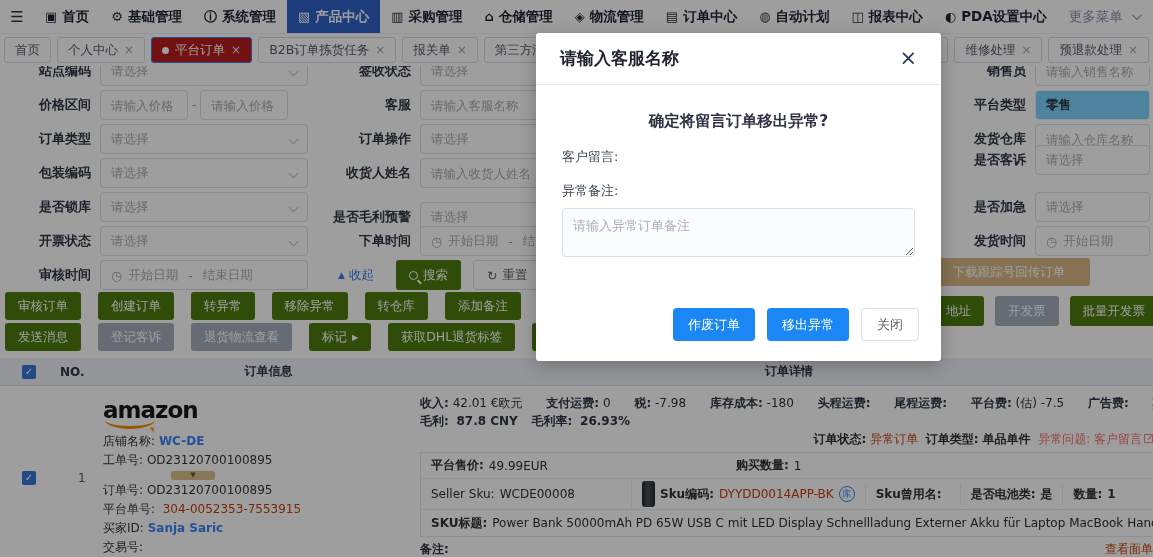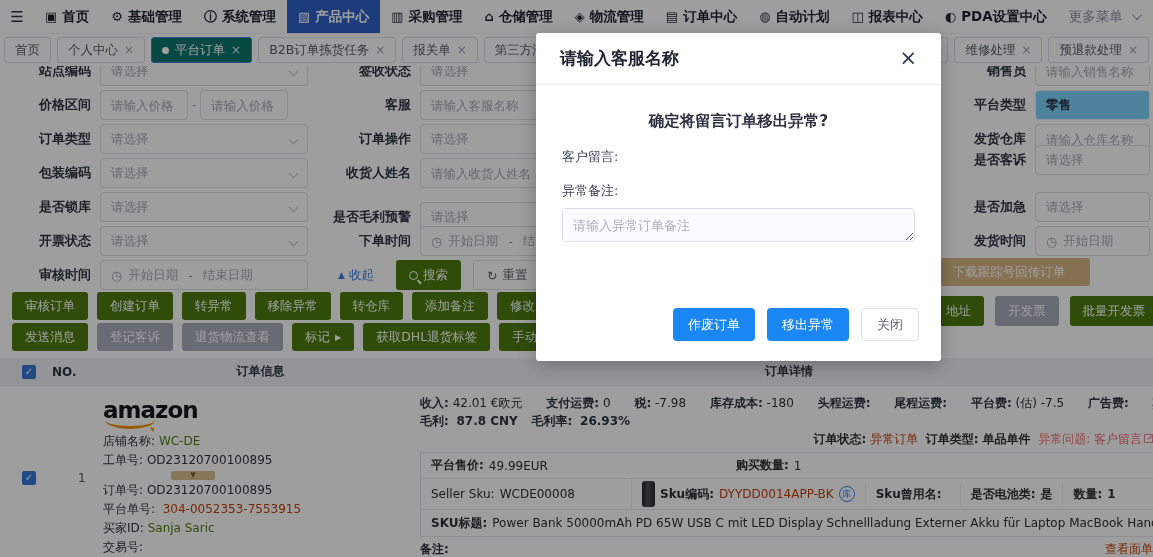--- a/index.html
+++ b/index.html
@@ -12,21 +12,21 @@
   .nav-item { display:flex; align-items:center; gap:5px; padding:0 11px; font-size:13.5px; font-weight:bold; color:#1d2433; white-space:nowrap; cursor:pointer; }
   .nav-item .nico { font-size:13px; }
   .nav-item.active { background:#2e62c9; color:#fff; }
   .nav-item.more { color:#8a92a5; font-weight:normal; }
   .chev { width:7px; height:7px; border-right:1.5px solid #8a92a5; border-bottom:1.5px solid #8a92a5; transform:rotate(45deg) translateY(-2px); display:inline-block; margin-left:4px; }
 
   
   .tabbar { position:absolute; left:0; top:34px; width:1153px; height:32px; background:#fff; display:flex; align-items:center; gap:6px; padding:0 4px; z-index:25; }
   .tab { display:flex; align-items:center; gap:6px; height:26px; padding:0 10px; border:1px solid #d8dce5; border-radius:3px; color:#555c6e; font-size:12.5px; white-space:nowrap; cursor:pointer; background:#fff; }
   .tab .tx { color:#9aa1b0; font-size:12px; }
-  .tab.active { background:#0f766e; border-color:#3d7ce8; color:#fff; }
+  .tab.active { background:#b91c1c; border-color:#3d7ce8; color:#fff; }
   .tab.active .tx { color:#dce8ff; }
   .tab .dot { width:7px; height:7px; border-radius:50%; background:#fff; display:inline-block; }
   .tab-spacer { flex:1; }
 
   
   .filters { position:absolute; left:0; top:34px; width:1153px; height:256px; z-index:1; }
   .frow { position:absolute; display:flex; align-items:center; height:30px; }
   .lbl { width:100px; text-align:right; font-weight:bold; font-size:13px; color:#2f3645; padding-right:9px; white-space:nowrap; }
   .ctrl, .sel { height:30px; background:#fff; border:1px solid #dcdfe6; border-radius:4px; display:flex; align-items:center; padding:0 10px; gap:6px; color:#a8abb2; font-size:12.5px; }
   .sel { cursor:pointer; }
@@ -39,34 +39,34 @@
   .collapse-link { color:#3d7ce8; font-size:12.5px; cursor:pointer; display:flex; align-items:center; gap:4px; }
   .tri-up { font-size:9px; }
 
   
   .btn { display:inline-flex; align-items:center; justify-content:center; gap:5px; height:28px; padding:0 13px; background:#4d7c0f; color:#fff; border-radius:3px; font-size:12.5px; white-space:nowrap; cursor:pointer; border:none; font-family:inherit; }
   .btn.gray { background:#a5adbb; cursor:not-allowed; }
   .btn.tan { background:#d9b987; cursor:not-allowed; }
   .btn.ghost { background:#fff; border:1px solid #dcdfe6; color:#606266; }
   .mag { width:9px; height:9px; border:1.5px solid #fff; border-radius:50%; position:relative; flex:none; }
   .mag::after { content:""; position:absolute; width:5px; height:1.5px; background:#fff; transform:rotate(45deg); left:7px; top:9px; }
-  .arow { position:absolute; left:12px; display:flex; gap:9px; }
+  .arow { position:absolute; left:5px; display:flex; gap:17px; }
 
   
   .thead { position:absolute; left:0; top:358px; width:1153px; height:27px; background:#eef1f5; display:flex; align-items:center; font-weight:bold; color:#2f3645; z-index:2; }
   .trow { position:absolute; left:0; top:385px; width:1153px; height:172px; background:#fff; border-top:1px solid #dfe3ea; z-index:2; }
   .cb { width:14px; height:14px; background:#3576d9; border-radius:2px; display:inline-flex; align-items:center; justify-content:center; cursor:pointer; flex:none; }
   .cb .ck { font-style:normal; color:#fff; font-size:10px; line-height:1; }
 
   .amz-word { font-size:23px; font-weight:bold; letter-spacing:-1px; color:#15171b; line-height:1; font-family:"DejaVu Sans",sans-serif; }
   .amz-smile { display:block; width:50px; height:9px; border-bottom:3px solid #f49200; border-radius:0 0 50% 50%/0 0 9px 9px; margin:-2px 0 3px 2px; position:relative; }
   .amz-smile::after { content:""; position:absolute; right:-2px; bottom:-5px; border:3px solid transparent; border-left-color:#f49200; transform:rotate(-35deg); }
 
   .info-line { line-height:19px; white-space:nowrap; color:#30363f; }
-  .v-orange { color:#4d7c0f; font-weight:normal; }
+  .v-orange { color:#3b82f6; font-weight:bold; }
   .v-blue { color:#c2410c; }
   .v-red { color:#f56c6c; }
   .tanbadge { width:44px; height:9px; background:#d9c08d; border-radius:2px; display:flex; align-items:center; justify-content:center; margin:1px 0 1px 68px; }
   .tanbadge i { font-style:normal; font-size:7px; color:#6b5b33; line-height:1; }
 
   .fin { white-space:nowrap; line-height:18px; overflow:hidden; }
   .fin b { font-weight:bold; color:#2f3645; }
   .fin span { margin-right:10px; }
   .statusline { text-align:right; line-height:18px; white-space:nowrap; }
   .skubox { margin-top:4px; border:1px solid #e3e7ee; border-right:none; }
@@ -80,21 +80,21 @@
   .extlink::after { content:""; position:absolute; width:6px; height:1px; background:#f08a96; transform:rotate(-45deg); right:-1px; top:2px; }
 
   
   .backdrop { position:absolute; inset:0; background:rgba(0,0,0,0.38); z-index:40; }
   .modal { position:absolute; left:536px; top:33px; width:405px; height:328px; background:#fff; border-radius:3px; z-index:50; box-shadow:0 4px 18px rgba(0,0,0,0.25); }
   .m-head { height:52px; display:flex; align-items:center; justify-content:space-between; padding:0 24px; border-bottom:1px solid #e8eaee; }
   .m-title { font-size:17px; font-weight:bold; color:#1f2430; }
   .m-close { font-size:21px; color:#2b3a55; cursor:pointer; line-height:1; }
   .m-q { text-align:center; font-size:15.5px; font-weight:bold; color:#2c3342; margin-top:26px; }
   .m-lbl { font-size:13px; color:#3d4756; margin:16px 26px 0; }
-  .m-ta { display:block; margin:8px 26px 0; width:353px; height:34px; resize:both; border:1px solid #d9dee8; border-radius:4px; background:#fbfcfe; padding:8px 10px; font-size:13px; font-family:Liberation Mono, monospace; color:#303133; }
+  .m-ta { display:block; margin:8px 26px 0; width:353px; height:49px; resize:both; border:1px solid #d9dee8; border-radius:4px; background:#fbfcfe; padding:8px 10px; font-size:13px; font-family:Liberation Mono, monospace; color:#303133; }
   .m-ta::placeholder { color:#a9b0bc; }
   .m-foot { position:absolute; right:22px; bottom:20px; display:flex; gap:12px; }
   .mbtn { height:33px; padding:0 15px; border-radius:4px; background:#1b87f5; color:#fff; font-size:13px; border:none; cursor:pointer; font-family:inherit; }
   .mbtn.ghost { background:#fff; border:1px solid #dcdfe6; color:#606266; }
 </style>
 </head>
 <body>
 
 <div class="navbar">
   <span class="nav-collapse">☰</span>
@@ -360,21 +360,21 @@
 <div style="position:absolute;left:933px;top:296px;display:flex;gap:11px">
   <button class="btn" style="height:30px">地址</button>
   <button class="btn gray" style="height:30px">开发票</button>
   <button class="btn" style="height:30px">批量开发票</button>
 </div>
 
 <div class="thead">
   <span style="margin-left:22px" class="cb">
       <i class="ck">✓</i>
     </span>
-  <span style="margin-left:16px">NO.</span>
+  <span style="margin-left:24px">NO.</span>
   <span style="margin-left:160px">订单信息</span>
   <span style="position:absolute;left:765px">订单详情</span>
 </div>
 
 <div class="trow">
   <span class="cb" style="position:absolute;left:22px;top:85px">
       <i class="ck">✓</i>
     </span>
   <span style="position:absolute;left:78px;top:85px;color:#555">1</span>
 

